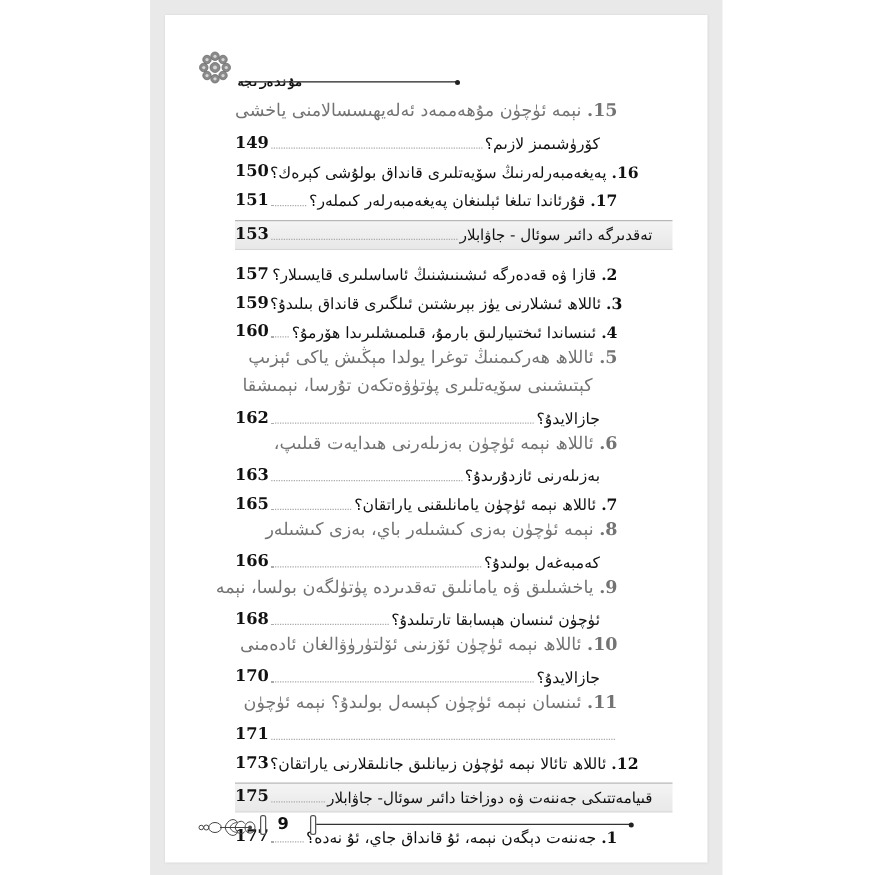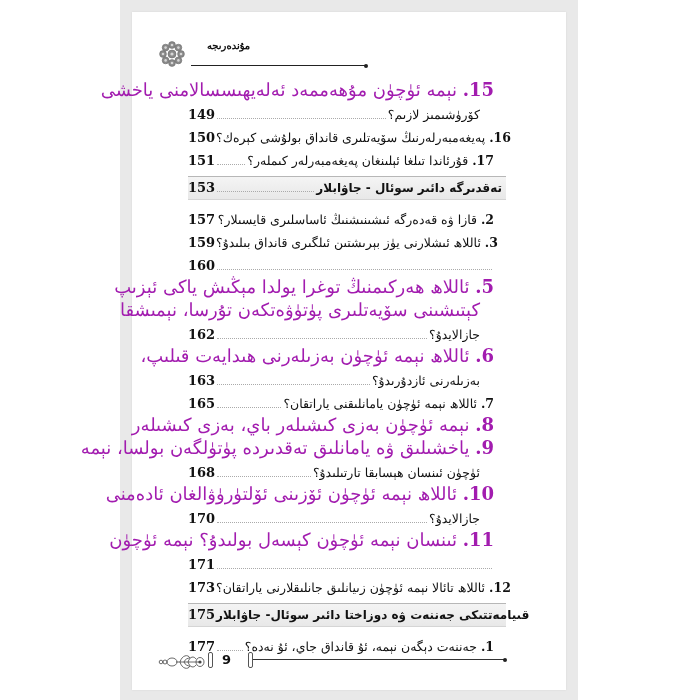--- a/index.html
+++ b/index.html
@@ -32,27 +32,26 @@
     .header-ornament {
       position: absolute;
       left: 158px;
       top: 40px;
       width: 28px;
       height: 28px;
     }
     .header-title {
       position: absolute;
       left: 190px;
-      top: 40px;
-      font-family: Liberation Serif, serif;
+      top: 60px;
+      font-family: Liberation Mono, monospace;
       font-weight: bold;
       font-size: 10px;
       color: #111;
       direction: rtl;
-      margin-left: 17px;
     }
     .header-rule {
       position: absolute;
       left: 191px;
       top: 65px;
       width: 175px;
       height: 1px;
       background: #222;
     }
     .header-rule::after {
@@ -105,45 +104,45 @@
       white-space: nowrap;
       line-height: 18px;
     }
     .entry-text .num {
       font-weight: bold;
     }
     .cont {
       direction: rtl;
       text-align: right;
       font-family: "DejaVu Serif", serif;
-      font-size: 18px;
-      color: #a21caf;
+      font-size: 14px;
+      color: #737373;
       height: 23px;
       line-height: 23px;
       white-space: nowrap;
     }
     .indent { padding-right: 14px; text-align: center; }
     .section {
       margin: 6px -12px 6px 0;
-      width: 318px;
+      width: 350px;
       background: linear-gradient(#f4f4f4, #e8e8e8);
       border-top: 1px solid #b7b7b7;
       border-bottom: 1px solid #d5d5d5;
       height: 24px;
       display: flex;
       flex-direction: row;
       align-items: center;
       box-sizing: border-box;
-      padding-right: 4px;
+      padding-right: 16px;
     }
     .section .entry-page { line-height: 20px; }
     .section .entry-dots { margin-bottom: 0; align-self: center; margin-top: 6px; }
     .section .entry-text {
       font-family: "DejaVu Sans", sans-serif;
-      font-weight: bold;
+      font-weight: normal;
       font-size: 12px;
       text-align: center;
     }
     
     .footer-ornament {
       position: absolute;
       left: 158px;
       top: 652px;
       width: 66px;
       height: 20px;
@@ -276,20 +275,21 @@
       <span class="entry-page">159</span>
       <span class="entry-dots"></span>
       <span class="entry-text"><span class="num">3.</span> <span>ئاللاھ ئىشلارنى يۈز بېرىشتىن ئىلگىرى قانداق بىلىدۇ؟</span></span>
     </div>
   </div>
 
   <div class="entry">
     <div class="entry-line">
       <span class="entry-page">160</span>
       <span class="entry-dots"></span>
+      <span class="entry-text"><span class="num">4.</span> <span>ئىنساندا ئىختىيارلىق بارمۇ، قىلمىشلىرىدا ھۆرمۇ؟</span></span>
     </div>
   </div>
 
   <div class="entry">
     <div class="cont"><span class="num" style="font-weight:bold">5.</span> <span>ئاللاھ ھەركىمنىڭ توغرا يولدا مېڭىش ياكى ئېزىپ</span></div>
     <div class="cont indent">كېتىشىنى سۆيەتلىرى پۈتۈۋەتكەن تۇرسا، نېمىشقا</div>
     <div class="entry-line">
       <span class="entry-page">162</span>
       <span class="entry-dots"></span>
       <span class="entry-text indent">جازالايدۇ؟</span>
@@ -308,20 +308,25 @@
   <div class="entry">
     <div class="entry-line">
       <span class="entry-page">165</span>
       <span class="entry-dots"></span>
       <span class="entry-text"><span class="num">7.</span> <span>ئاللاھ نېمە ئۈچۈن يامانلىقنى ياراتقان؟</span></span>
     </div>
   </div>
 
   <div class="entry">
     <div class="cont"><span class="num" style="font-weight:bold">8.</span> <span>نېمە ئۈچۈن بەزى كىشىلەر باي، بەزى كىشىلەر</span></div>
+    <div class="entry-line">
+      <span class="entry-page">166</span>
+      <span class="entry-dots"></span>
+      <span class="entry-text indent">كەمبەغەل بولىدۇ؟</span>
+    </div>
   </div>
 
   <div class="entry">
     <div class="cont"><span class="num" style="font-weight:bold">9.</span> <span>ياخشىلىق ۋە يامانلىق تەقدىردە پۈتۈلگەن بولسا، نېمە</span></div>
     <div class="entry-line">
       <span class="entry-page">168</span>
       <span class="entry-dots"></span>
       <span class="entry-text indent">ئۈچۈن ئىنسان ھېسابقا تارتىلىدۇ؟</span>
     </div>
   </div>

